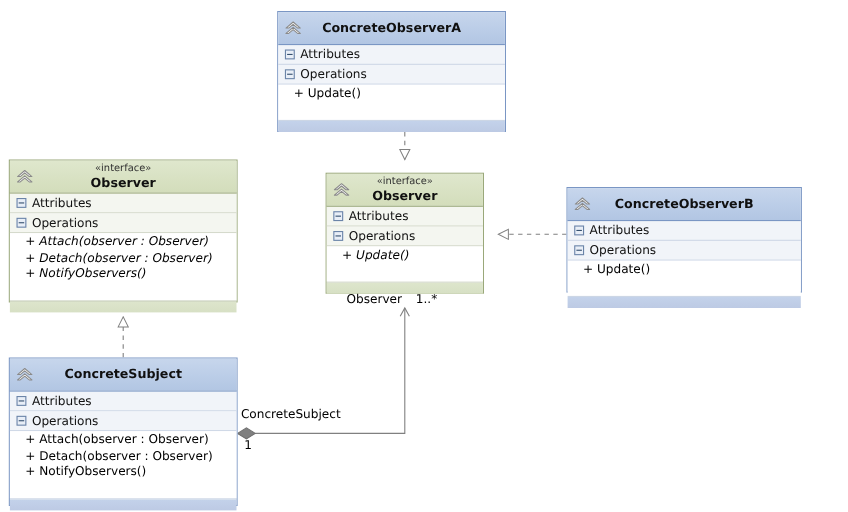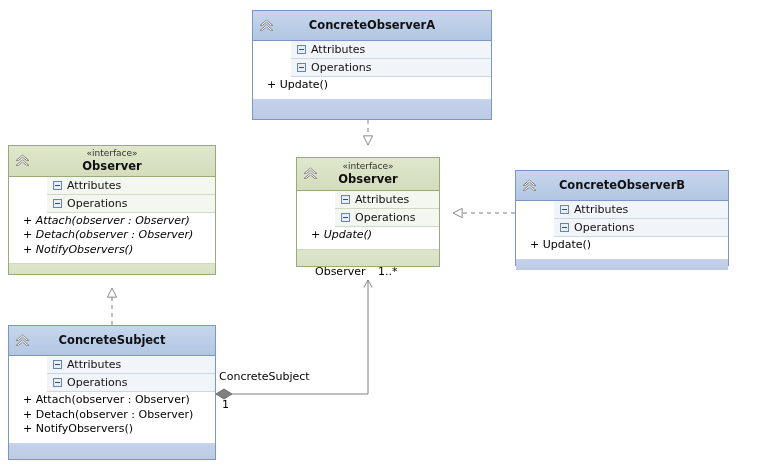--- a/index.html
+++ b/index.html
@@ -85,21 +85,20 @@
   }
 
   .compartment {
     box-sizing: border-box;
     border-bottom: 1px solid #d2d8c8;
     background: #f4f6f0;
     padding: 2px 4px 2px 6px;
     min-height: 18px;
     display: flex;
     align-items: center;
-    margin-left: 38px;
   }
   .uml-class:not(.iface) .compartment {
     background: #f1f4f9;
     border-bottom: 1px solid #ccd6e5;
   }
   .compartment .toggle {
     display: inline-block;
     width: 9px;
     height: 9px;
     box-sizing: border-box;
@@ -119,21 +118,21 @@
     background: #35506f;
   }
   .compartment .label {
     font-size: 11px;
     color: #111;
     line-height: 13px;
   }
 
   .members {
     background: #ffffff;
-    padding: 1px 4px 6px 14px;
+    padding: 1px 4px 16px 14px;
   }
   .member {
     font-size: 11px;
     line-height: 14.5px;
     white-space: nowrap;
     color: #000;
   }
   .member.italic {
     font-style: italic;
   }
@@ -191,21 +190,21 @@
      Observer aggregation: diamond at ConcreteSubject right,
          elbow path up to bottom of Observer --&gt;
     <g>
       <path d="M 232 394 L 368 394 L 368 280" fill="none" stroke="#808080" stroke-width="1" marker-end="url(#openArrow)"></path>
 
       <polygon points="216,394 224,389 232,394 224,399" fill="#808080" stroke="#6f6f6f" stroke-width="1"></polygon>
     </g>
   </svg>
 
   <div id="class-layer">
-      <div class="uml-class" style="left: 252px; top: 10px; width: 240px; height: 110px;">
+      <div class="uml-class" style="left: 252px; top: 10px; width: 208px; height: 110px;">
     <div class="cls-header">
       <span class="cls-icon">
         <svg width="17" height="17" viewBox="0 0 17 17" xmlns="http://www.w3.org/2000/svg">
           <path d="M8.5 2.5 L15 8 L12.6 8 L8.5 4.6 L4.4 8 L2 8 Z" fill="#ffffff" stroke="#8a8a8a" stroke-width="1" stroke-linejoin="round"></path>
           <path d="M8.5 7.4 L15 12.9 L12.6 12.9 L8.5 9.5 L4.4 12.9 L2 12.9 Z" fill="#ffffff" stroke="#8a8a8a" stroke-width="1" stroke-linejoin="round"></path>
         </svg>
       </span>
 
       <span class="cls-name">ConcreteObserverA</span>
     </div>

